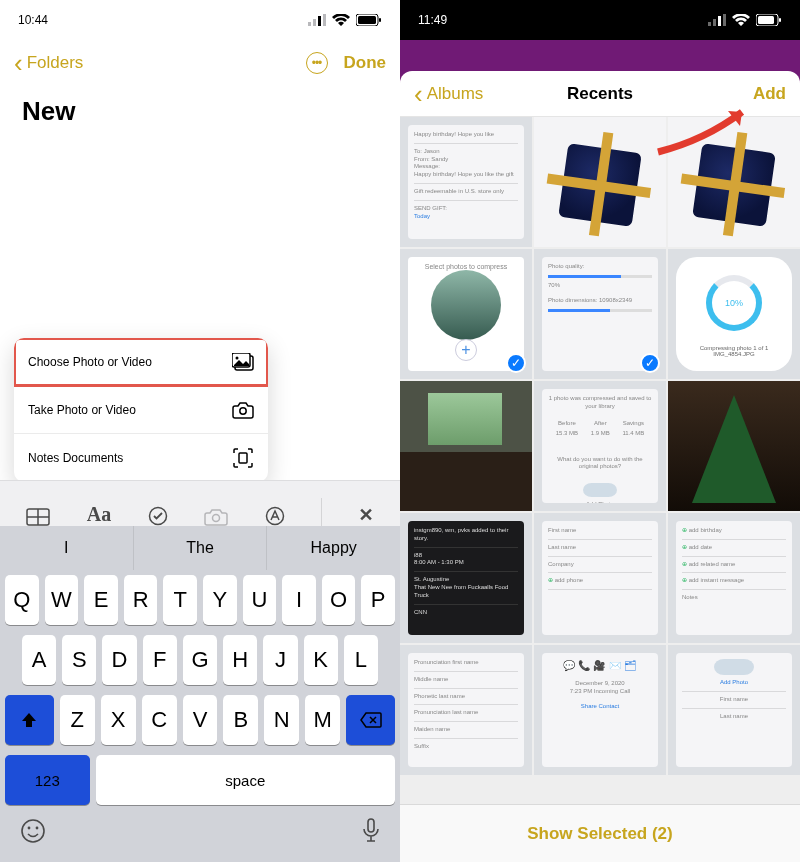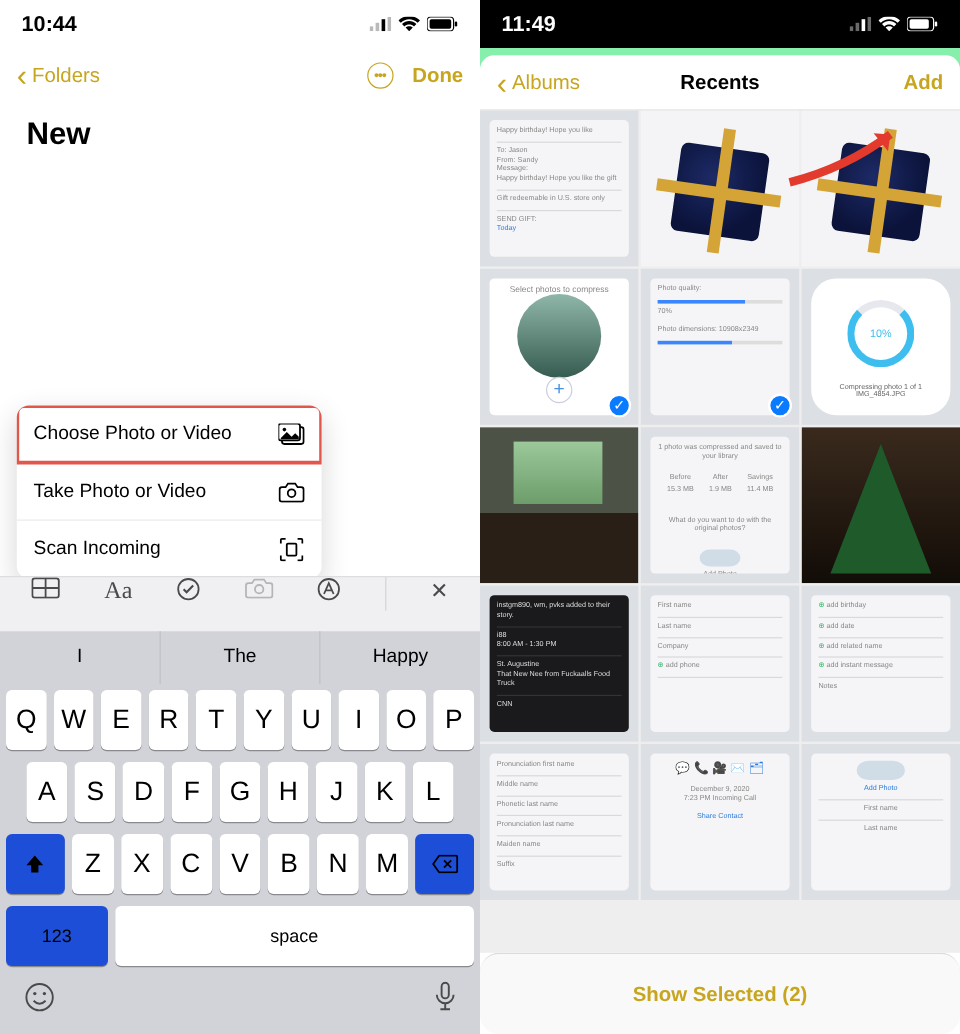--- a/index.html
+++ b/index.html
@@ -1,57 +1,57 @@
 <!DOCTYPE html>
 <html><head>
 <meta charset="utf-8">
 <style>
   * { box-sizing: border-box; margin: 0; padding: 0; font-family: -apple-system, "Helvetica Neue", Helvetica, Arial, sans-serif; }
   body { width: 800px; height: 862px; display: flex; background: #000; }
   .screen { width: 400px; height: 862px; background: #fff; position: relative; display:flex; flex-direction:column; }
   
-  .statusbar { height: 40px; display:flex; align-items:center; justify-content:space-between; padding: 0 18px; font-weight:700; font-size:18px;}
+  .statusbar { height: 40px; display:flex; align-items:center; justify-content:space-between; padding: 0 18px; font-weight:400; font-size:12px;}
   .statusbar.dark { background:#000; color:#fff; }
   .sb-right { display:flex; gap:6px; align-items:center; }
   .sb-right svg { display:block; }
   
   .navbar { height: 46px; display:flex; align-items:center; justify-content:space-between; padding:0 14px; }
   .back-btn { display:flex; align-items:center; gap:4px; color:#c7a51e; font-size:17px; }
   .chev { font-size:26px; line-height:1; font-weight:400; }
   .nav-right { display:flex; align-items:center; gap:16px; color:#c7a51e; font-size:17px;}
   .ellipsis-circle { width:22px; height:22px; border:1.6px solid #c7a51e; border-radius:50%; display:flex; align-items:center; justify-content:center; font-size:12px; letter-spacing:-1px;}
   .done { font-weight:600; }
   .note-body { flex: 0 0 auto; padding: 10px 22px 0 22px; }
   .note-title { font-size:26px; font-weight:700; }
 
   .attach-menu { position:absolute; left:14px; width:254px; top:338px; background:#fff; border-radius:10px; box-shadow:0 8px 24px rgba(0,0,0,0.16); overflow:hidden;}
-  .attach-row { height:48px; display:flex; align-items:center; justify-content:space-between; padding:0 14px; font-size:16px; border-bottom:1px solid rgba(0,0,0,0.08); }
+  .attach-row { height:48px; display:flex; align-items:center; justify-content:space-between; padding:0 14px; font-size:12px; border-bottom:1px solid rgba(0,0,0,0.08); }
   .attach-row:last-child { border-bottom:none; }
   .attach-row.hl { outline:3px solid #e2574c; outline-offset:-2px; border-radius:6px 6px 0 0;}
   .attach-icon { width:22px; height:22px; display:flex; align-items:center; justify-content:center; }
 
-  .kb-strip { position:absolute; bottom:336px; left:0; right:0; height:46px; background:#f0f0f2; display:flex; align-items:flex-start; justify-content:space-around; padding:0 8px; border-top:1px solid rgba(0,0,0,0.08);}
+  .kb-strip { position:absolute; bottom:336px; left:0; right:0; height:46px; background:#f0f0f2; display:flex; align-items:flex-end; justify-content:space-around; padding:0 8px; border-top:1px solid rgba(0,0,0,0.08);font-weight:bold;}
   .kb-strip-item { color:#4a4a4a; display:flex; align-items:center; justify-content:center; }
   .kb-strip-item.dim { color:#b5b5b8; }
   .kb-divider { width:1px; height:28px; background:#d4d4d6; }
 
   .keyboard { position:absolute; bottom:0; left:0; right:0; height:336px; background:#d1d3d9; display:flex; flex-direction:column; }
   .predict { height:44px; display:flex; }
   .predict div { flex:1; display:flex; align-items:center; justify-content:center; font-size:16px; border-right:1px solid #bfc1c6;}
   .predict div:last-child { border-right:none;}
   .krow { flex:1; display:flex; gap:6px; padding:5px 5px; }
   .krow.r2 { padding-left:22px; padding-right:22px; }
   .key { flex:1; background:#fff; border-radius:5px; box-shadow:0 1px 0 #898a8d; display:flex; align-items:center; justify-content:center; font-size:22px; }
   .key.fn { background:#1d4ed8; font-size:15px; }
   .key.wide { flex:1.4; }
   .key.space { flex:4.6; }
   .kb-bottom { height:52px; display:flex; align-items:center; justify-content:space-between; padding:0 20px 4px 20px; font-size:24px; color:#4a4a4a;}
 
   
-  .screen-right { background:#86efac; }
+  .screen-right { background:#701a75;gap:25px; }
   .picker-sheet { flex:1; background:#fff; border-radius:12px 12px 0 0; margin-top:6px; display:flex; flex-direction:column; overflow:hidden;}
   .picker-title { font-weight:600; font-size:17px; position:absolute; left:50%; transform:translateX(-50%);}
   .picker-nav-wrap { position:relative; height:46px; width:100%; display:flex; align-items:center; justify-content:space-between; padding:0 14px;}
   .add-btn { color:#c7a51e; font-weight:600; font-size:17px;}
   .arrow { position:absolute; top:100px; right:40px; z-index:5; }
 
   .grid { flex:1; display:grid; grid-template-columns: repeat(3, 1fr); grid-auto-rows: 130px; gap:2px; background:#eee; overflow:hidden;}
   .thumb { background:#dcdfe3; position:relative; overflow:hidden;}
   .thumb .check { position:absolute; right:6px; bottom:6px; width:20px; height:20px; background:#0a7aff; border:2px solid #fff; border-radius:50%; display:flex; align-items:center; justify-content:center; color:#fff; font-size:12px;}
   .thumb-inner { position:absolute; inset:8px; background:#f5f5f7; border-radius:4px; font-size:7px; color:#666; padding:6px; overflow:hidden;}
@@ -60,21 +60,21 @@
   .gift::before { left:45%; top:-16px; width:10px; height:104px; }
   .gift::after { top:45%; left:-16px; height:10px; width:104px; }
   .tree { position:absolute; inset:0; background:linear-gradient(#3a2a1d,#120c07); }
   .tree::after { content:''; position:absolute; left:50%; bottom:8px; transform:translateX(-50%); border-left:42px solid transparent; border-right:42px solid transparent; border-bottom:108px solid #1f5a2a;}
   .room { position:absolute; inset:0; background:linear-gradient(#4d5246 0%, #4d5246 55%, #2a1f17 55%, #2a1f17 100%);}
   .room::after { content:''; position:absolute; left:28px; top:12px; width:74px; height:52px; background:linear-gradient(#9cc89a,#6d9d6b); }
   .compress-circle { width:56px; height:56px; border-radius:50%; border:6px solid #3dbeee; border-top-color:#e6e8ed; position:absolute; left:50%; top:40%; transform:translate(-50%,-50%);}
   .forest { width:70px; height:70px; border-radius:50%; background:linear-gradient(#8fb7a8,#365b50); position:absolute; left:50%; top:42%; transform:translate(-50%,-50%);}
   .plus-b { position:absolute; left:50%; bottom:10px; transform:translateX(-50%); width:22px; height:22px; border-radius:50%; background:#fff; border:1px solid #ccd; color:#4a90e2; display:flex; align-items:center; justify-content:center; font-size:16px;}
 
-  .picker-footer { height:68px; background:rgba(249,249,249,0.94); border-top:1px solid rgba(0,0,0,0.12); display:flex; align-items:center; justify-content:center; font-size:17px; font-weight:600; color:#c7a51e;border-radius:16px;}
+  .picker-footer { height:58px; background:rgba(249,249,249,0.94); border-top:1px solid rgba(0,0,0,0.12); display:flex; align-items:center; justify-content:center; font-size:17px; font-weight:600; color:#c7a51e;}
   .slim-line { height:1px; background:#d9d9db; margin:4px 0;}
   .tiny { font-size:6px; color:#888; line-height:1.3;}
 </style>
 </head>
 <body>
 
 <div class="screen">
   <div class="statusbar">
     <span>10:44</span>
     <span class="sb-right">
@@ -125,21 +125,21 @@
     <div class="attach-row">
       <span>Take Photo or Video</span>
       <span class="attach-icon">
         <svg width="22" height="18" viewBox="0 0 22 18">
             <path d="M3 5 h3 l2 -3 h6 l2 3 h3 a2 2 0 0 1 2 2 v8 a2 2 0 0 1 -2 2 h-16 a2 2 0 0 1 -2 -2 v-8 a2 2 0 0 1 2 -2 z" fill="none" stroke="#000" stroke-width="1.5"></path>
             <circle cx="11" cy="10" r="3.2" fill="none" stroke="#000" stroke-width="1.5"></circle>
           </svg>
       </span>
     </div>
     <div class="attach-row">
-      <span>Scan Incoming</span>
+      <span>Notes Documents</span>
       <span class="attach-icon">
         <svg width="20" height="20" viewBox="0 0 20 20">
             <path d="M1 5 V2 a1 1 0 0 1 1 -1 h3 M15 1 h3 a1 1 0 0 1 1 1 v3 M19 15 v3 a1 1 0 0 1 -1 1 h-3 M5 19 h-3 a1 1 0 0 1 -1 -1 v-3" fill="none" stroke="#000" stroke-width="1.5"></path>
             <rect x="6" y="5" width="8" height="10" rx="1" fill="none" stroke="#000" stroke-width="1.5"></rect>
           </svg>
       </span>
     </div>
   </div>
 
   <div class="kb-strip">

